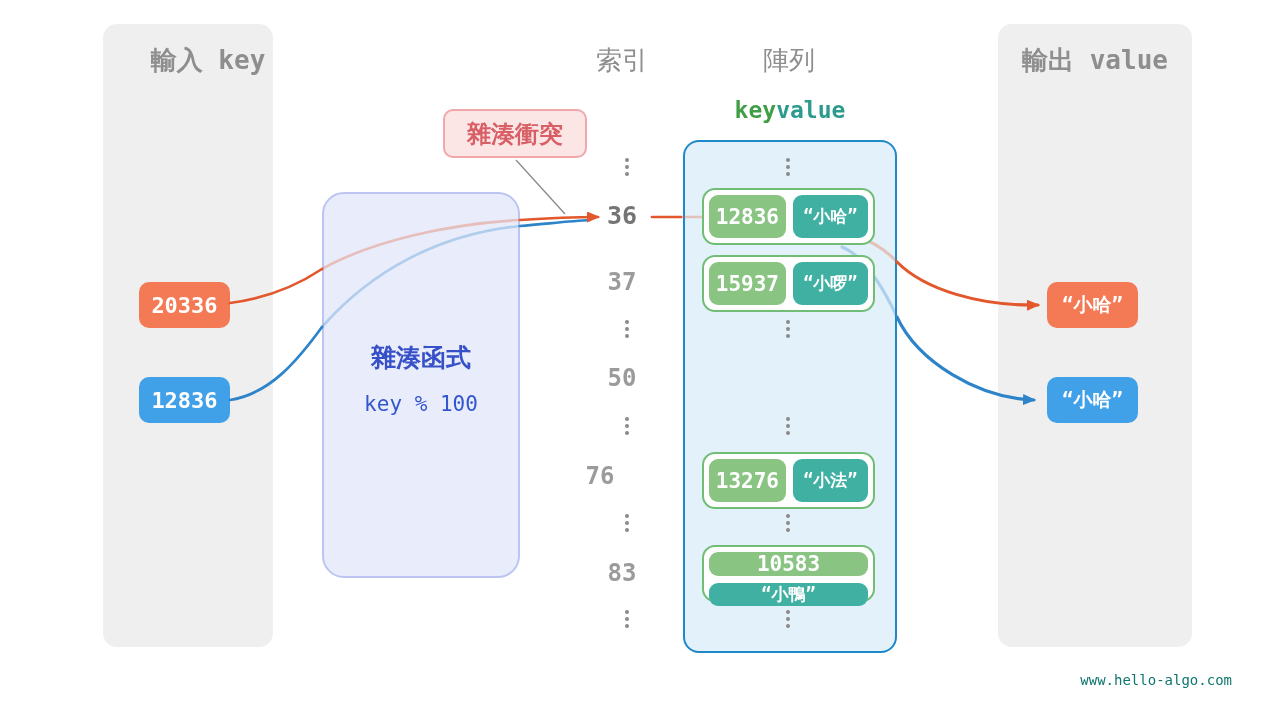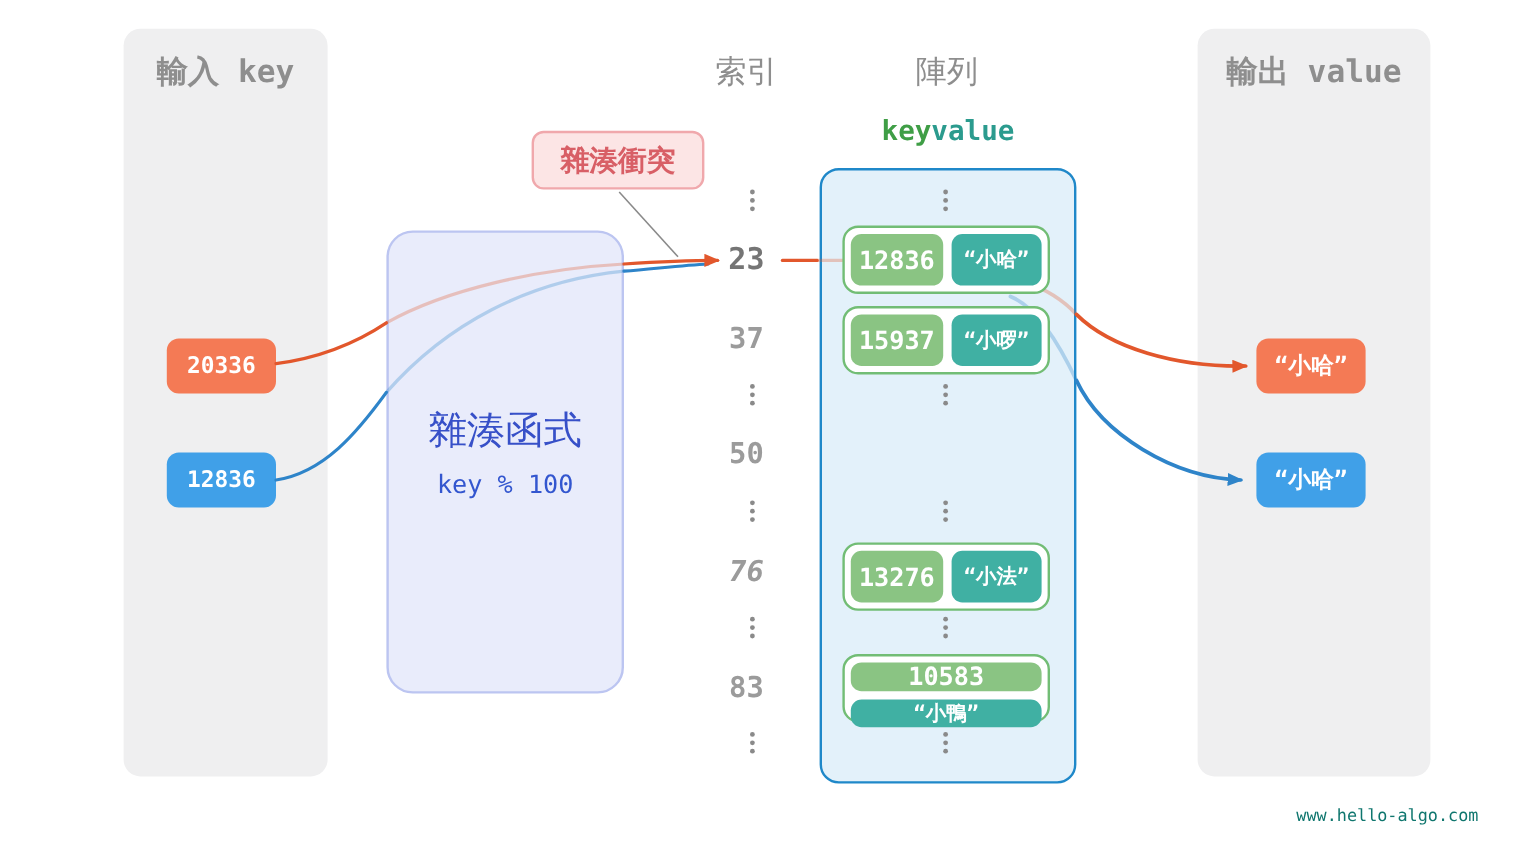--- a/index.html
+++ b/index.html
@@ -5,26 +5,26 @@
   html,body{margin:0;padding:0;background:#ffffff;}
   .stage{position:relative;width:1280px;height:720px;background:#ffffff;overflow:hidden;
          font-family:"DejaVu Sans Mono", sans-serif;}
   .abs{position:absolute;}
   
   .panel{background:#efeff0;border-radius:14px;}
   .panel-title{font-size:26px;font-weight:700;color:#8e8e8e;text-align:center;line-height:32px;}
   .col-title{font-size:26px;font-weight:400;color:#8e8e8e;text-align:center;line-height:32px;}
   
   .kbox{border-radius:10px;display:flex;align-items:center;justify-content:center;
-        color:#ffffff;font-size:19px;font-weight:600;}
+        color:#ffffff;font-size:22px;font-weight:600;}
   .kbox.small{font-size:19px;}
   
   .hashbox{background:#e9ecfb;border:2px solid #bcc5f1;border-radius:22px;box-sizing:border-box;
            display:flex;flex-direction:column;align-items:center;padding-top:146px;}
-  .hash-title{font-size:32px;font-weight:400;color:#3750c8;line-height:36px;}
+  .hash-title{font-size:25px;font-weight:700;color:#3750c8;line-height:36px;}
   .hash-formula{font-size:21px;color:#3356cf;line-height:30px;margin-top:13px;}
   
   .badge{background:#fce5e5;border:2px solid #f0a8ac;border-radius:10px;box-sizing:border-box;
          display:flex;align-items:center;justify-content:center;
          font-size:24px;font-weight:800;color:#d85f66;}
   
   .container{background:#e3f1fa;border:2.5px solid #1f88c9;border-radius:16px;box-sizing:border-box;}
   .kv-header{display:flex;justify-content:center;gap:0;font-size:23px;font-weight:600;line-height:30px;}
   .kv-header .k{color:#3f9e46;}
   .kv-header .v{color:#2b9b8e;}
@@ -52,21 +52,21 @@
   .watermark{font-size:14px;color:#0f766e;line-height:18px;}
 </style>
 </head>
 <body>
 
 <div class="stage">
 
   <div class="abs panel z1" style="left:103px;top:24px;width:170px;height:623px;"></div>
   <div class="abs panel z1" style="left:998px;top:24px;width:194px;height:623px;"></div>
 
-  <div class="abs panel-title z3" style="left:103px;top:44px;width:170px;">輸入 key</div>
+  <div class="abs panel-title z3" style="left:103px;top:44px;width:170px;padding-left:20px;">輸入 key</div>
   <div class="abs panel-title z3" style="left:998px;top:44px;width:194px;">輸出 value</div>
 
   <div class="abs col-title z3" style="left:562px;top:44px;width:120px;">索引</div>
   <div class="abs col-title z3" style="left:729px;top:44px;width:120px;">陣列</div>
   <div class="abs kv-header z3" style="left:683px;top:95px;width:214px;">
     <span class="k">key</span>
     <span class="v">value</span>
   </div>
 
   <div class="abs hashbox z2" style="left:322px;top:192px;width:198px;height:386px;">
@@ -111,34 +111,34 @@
   <div class="abs kbox z3" style="left:139px;top:377px;width:91px;height:46px;background:#40a0e8;">12836</div>
 
   <div class="abs kbox small z3" style="left:1047px;top:282px;width:91px;height:46px;background:#f47a55;">“小哈”</div>
   <div class="abs kbox small z3" style="left:1047px;top:377px;width:91px;height:46px;background:#40a0e8;">“小哈”</div>
 
   <div class="abs dots z3" style="left:617px;top:158px;">
       <i></i>
       <i></i>
       <i></i>
     </div>
-  <div class="abs idx hot z3" style="left:577px;top:201px;">23</div>
+  <div class="abs idx hot z3" style="left:577px;top:201px;">36</div>
   <div class="abs idx z3" style="left:577px;top:267px;">37</div>
   <div class="abs dots z3" style="left:617px;top:320px;">
       <i></i>
       <i></i>
       <i></i>
     </div>
   <div class="abs idx z3" style="left:577px;top:363px;">50</div>
   <div class="abs dots z3" style="left:617px;top:417px;">
       <i></i>
       <i></i>
       <i></i>
     </div>
-  <div class="abs idx z3" style="left:577px;top:461px;font-style:italic;">76</div>
+  <div class="abs idx z3" style="left:555px;top:461px;">76</div>
   <div class="abs dots z3" style="left:617px;top:514px;">
       <i></i>
       <i></i>
       <i></i>
     </div>
   <div class="abs idx z3" style="left:577px;top:558px;">83</div>
   <div class="abs dots z3" style="left:617px;top:610px;">
       <i></i>
       <i></i>
       <i></i>

